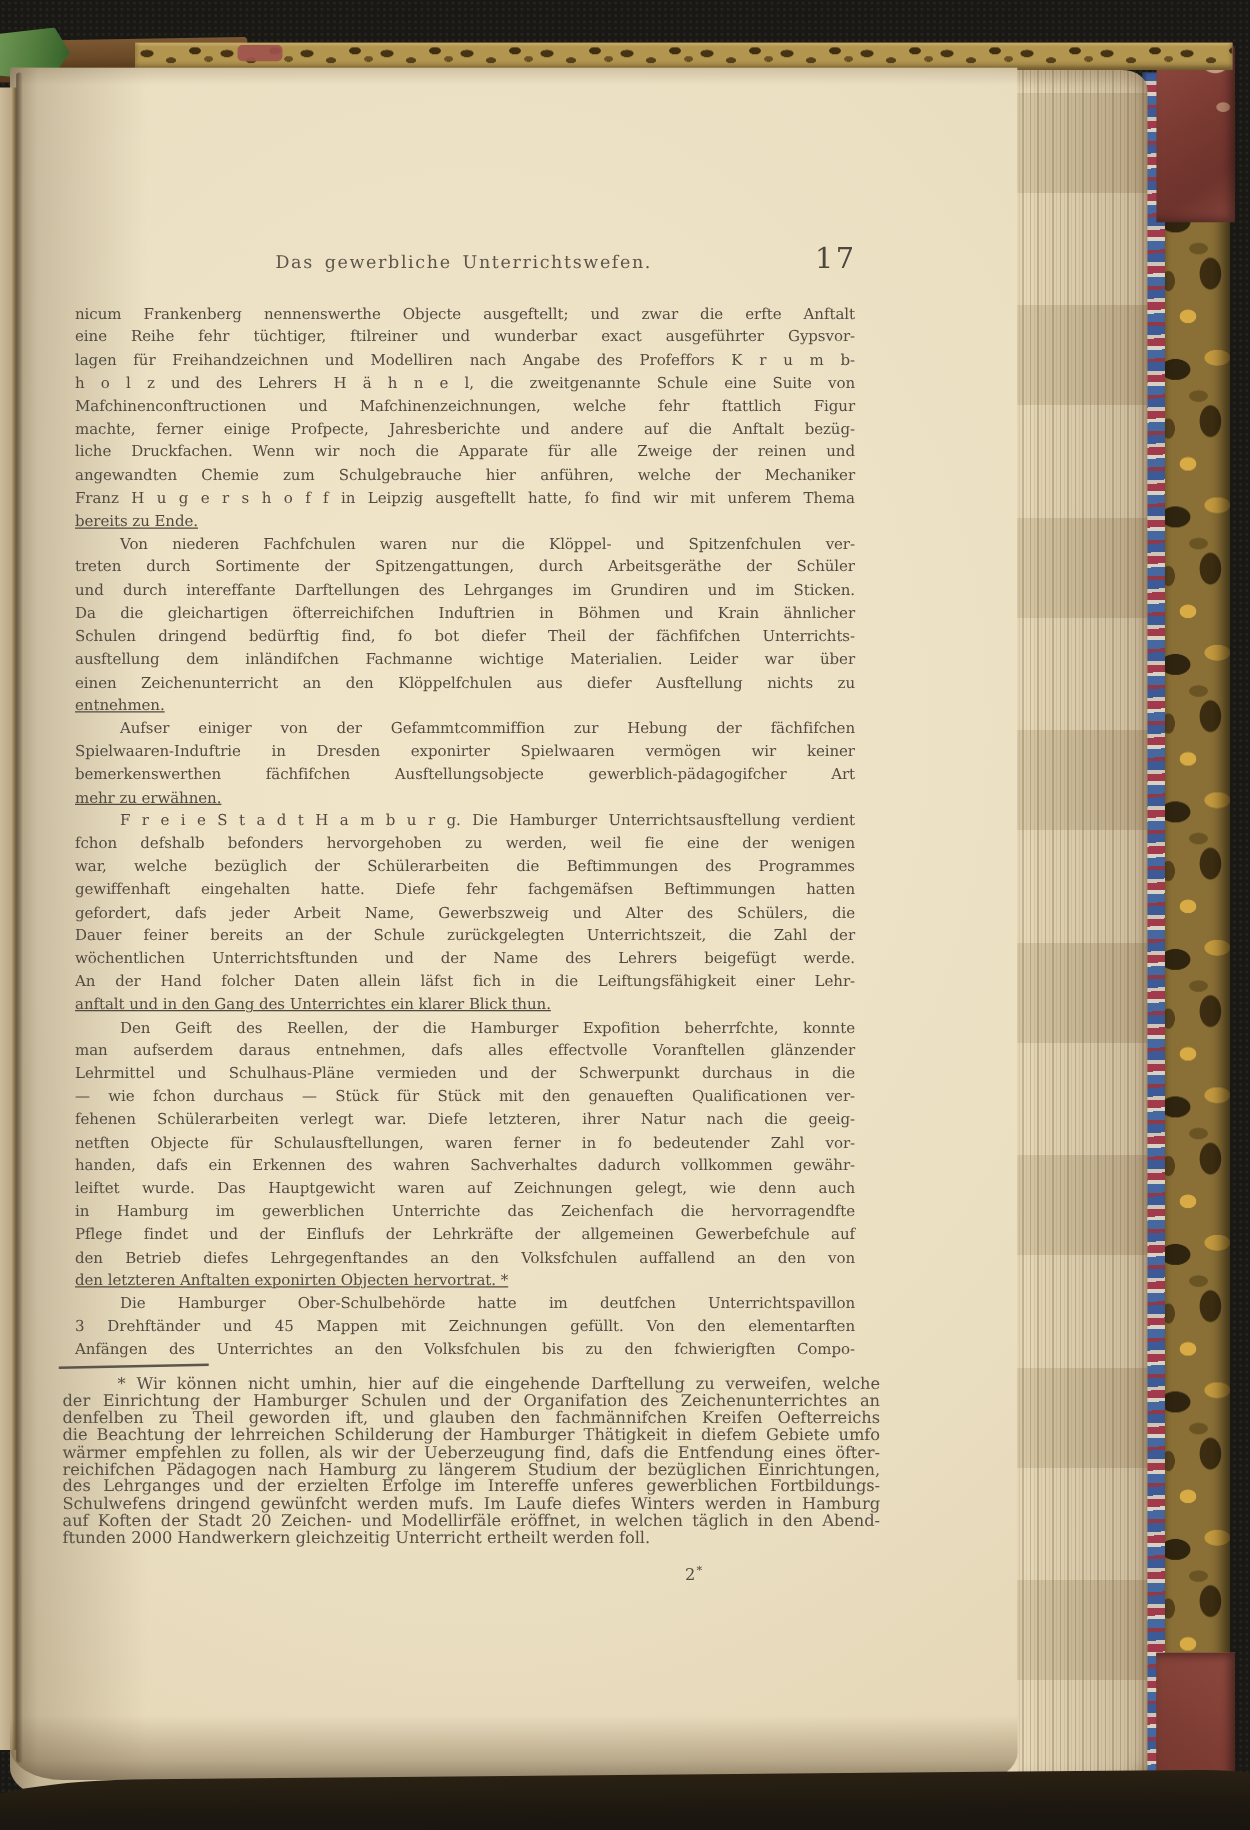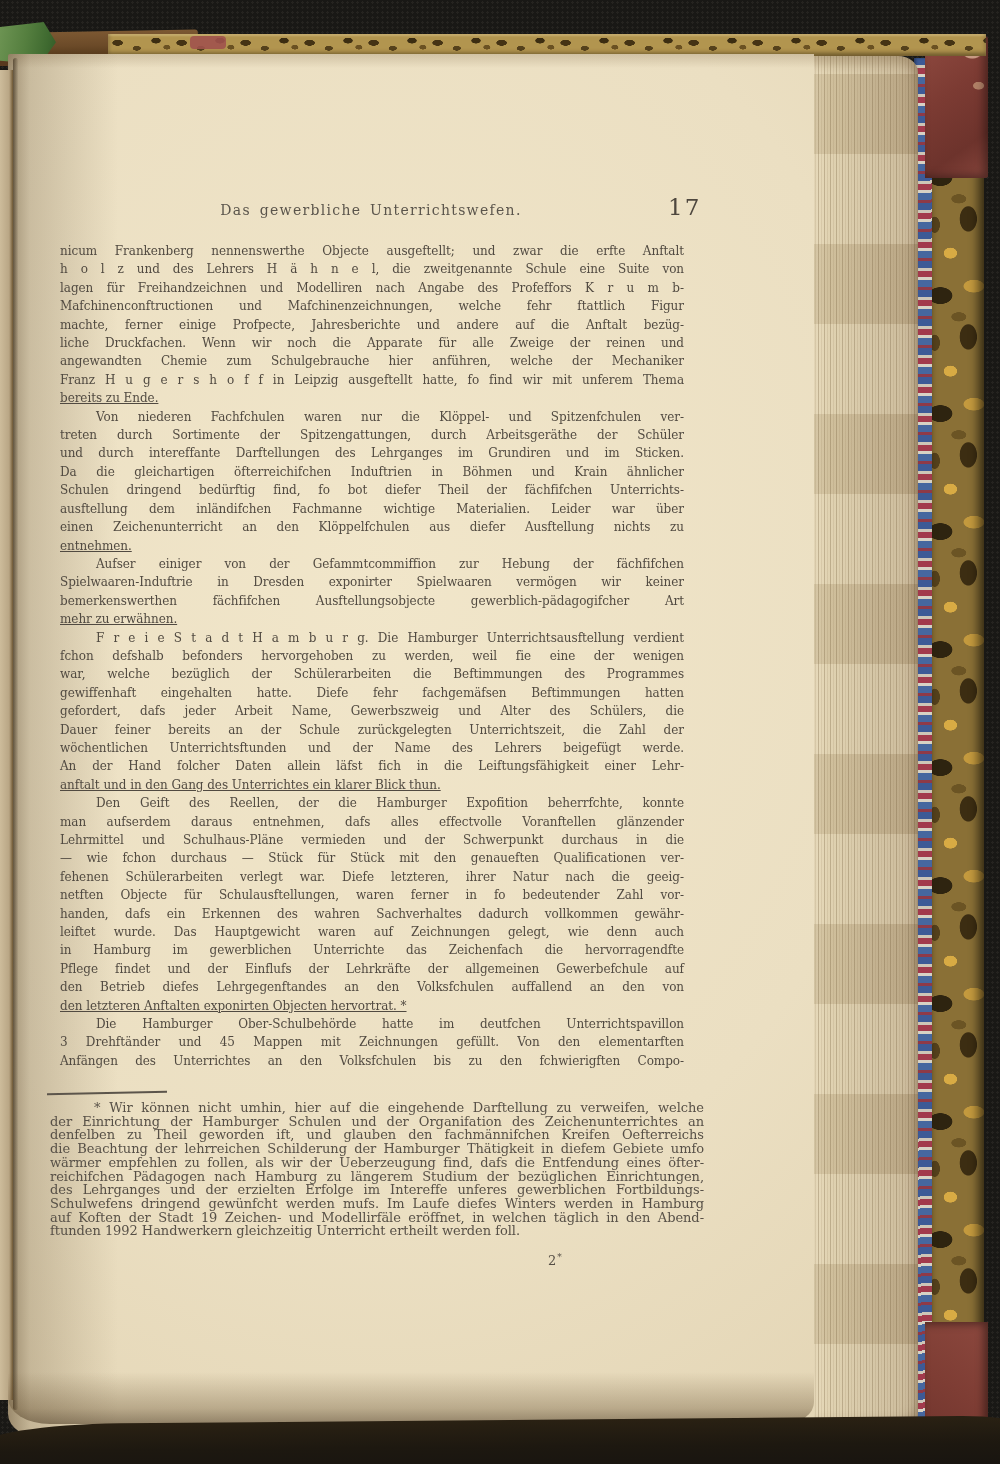--- a/index.html
+++ b/index.html
@@ -128,21 +128,21 @@
     transform:rotate(-0.5deg);
   }
 
   
   .text-layer{left:0;top:0;width:960px;height:1464px;color:#544d43;}
   .header-title{
     left:60px;top:202px;width:622px;text-align:center;
     font-size:14px;letter-spacing:1.3px;word-spacing:3px;color:#5b554c;
   }
   .page-num{
-    left:652px;top:194px;width:48px;font-size:23px;color:#4e473e;letter-spacing:2px;margin-left:16px;
+    left:652px;top:194px;width:48px;font-size:23px;color:#4e473e;letter-spacing:2px;
   }
   .body-text{
     left:60px;top:242px;width:624px;
     font-size:12px;line-height:18.4px;letter-spacing:-0.05px;color:#514a41;
   }
   .body-text .line{text-align:justify;text-align-last:justify;white-space:normal;}
   .body-text .line.flush{text-align-last:left;text-decoration:underline;}
   .body-text .line.indent{text-indent:36px;}
   .footnote-rule{
     left:47px;top:1092px;width:120px;height:2px;background:#5c554b;
@@ -183,22 +183,23 @@
   <div class="abs gutter-crease"></div>
   <div class="abs page-bottom-fade"></div>
   <div class="abs bottom-dark"></div>
 
   <div class="abs text-layer">
     <div class="abs header-title">Das gewerbliche Unterrichtswefen.</div>
     <div class="abs page-num">17</div>
 
     <div class="abs body-text">
         <div class="line">nicum Frankenberg nennenswerthe Objecte ausgeftellt; und zwar die erfte Anftalt</div>
+        <div class="line">eine Reihe fehr tüchtiger, ftilreiner und wunderbar exact ausgeführter Gypsvor-</div>
+        <div class="line">lagen für Freihandzeichnen und Modelliren nach Angabe des Profeffors K r u m b-</div>
         <div class="line">h o l z und des Lehrers H ä h n e l, die zweitgenannte Schule eine Suite von</div>
-        <div class="line">lagen für Freihandzeichnen und Modelliren nach Angabe des Profeffors K r u m b-</div>
         <div class="line">Mafchinenconftructionen und Mafchinenzeichnungen, welche fehr ftattlich Figur</div>
         <div class="line">machte, ferner einige Profpecte, Jahresberichte und andere auf die Anftalt bezüg-</div>
         <div class="line">liche Druckfachen.  Wenn wir noch die Apparate für alle Zweige der reinen und</div>
         <div class="line">angewandten Chemie zum Schulgebrauche hier anführen, welche der Mechaniker</div>
         <div class="line">Franz H u g e r s h o f f in Leipzig ausgeftellt hatte, fo find wir mit unferem Thema</div>
         <div class="line flush">bereits zu Ende.</div>
         <div class="line indent">Von niederen Fachfchulen waren nur die Klöppel- und Spitzenfchulen ver-</div>
         <div class="line">treten durch Sortimente der Spitzengattungen, durch Arbeitsgeräthe der Schüler</div>
         <div class="line">und durch intereffante Darftellungen des Lehrganges im Grundiren und im Sticken.</div>
         <div class="line">Da die gleichartigen öfterreichifchen Induftrien in Böhmen und Krain ähnlicher</div>
@@ -239,21 +240,21 @@
     <div class="abs footnote-rule"></div>
     <div class="abs footnote">
         <div class="line indent">* Wir können nicht umhin, hier auf die eingehende Darftellung zu verweifen, welche</div>
         <div class="line">der Einrichtung der Hamburger Schulen und der Organifation des Zeichenunterrichtes an</div>
         <div class="line">denfelben zu Theil geworden ift, und glauben den fachmännifchen Kreifen Oefterreichs</div>
         <div class="line">die Beachtung der lehrreichen Schilderung der Hamburger Thätigkeit in diefem Gebiete umfo</div>
         <div class="line">wärmer empfehlen zu follen, als wir der Ueberzeugung find, dafs die Entfendung eines öfter-</div>
         <div class="line">reichifchen Pädagogen nach Hamburg zu längerem Studium der bezüglichen Einrichtungen,</div>
         <div class="line">des Lehrganges und der erzielten Erfolge im Intereffe unferes gewerblichen Fortbildungs-</div>
         <div class="line">Schulwefens dringend gewünfcht werden mufs. Im Laufe diefes Winters werden in Hamburg</div>
-        <div class="line">auf Koften der Stadt 19 Zeichen- und Modellirfäle eröffnet, in welchen täglich in den Abend-</div>
-        <div class="line flush">ftunden 1992 Handwerkern gleichzeitig Unterricht ertheilt werden foll.</div>
+        <div class="line">auf Koften der Stadt 20 Zeichen- und Modellirfäle eröffnet, in welchen täglich in den Abend-</div>
+        <div class="line flush">ftunden 2000 Handwerkern gleichzeitig Unterricht ertheilt werden foll.</div>
       </div>
 
     <div class="abs sig-mark">
       <span>2</span><sup>*</sup>
     </div>
   </div>
 </div>
 
 </body></html>

